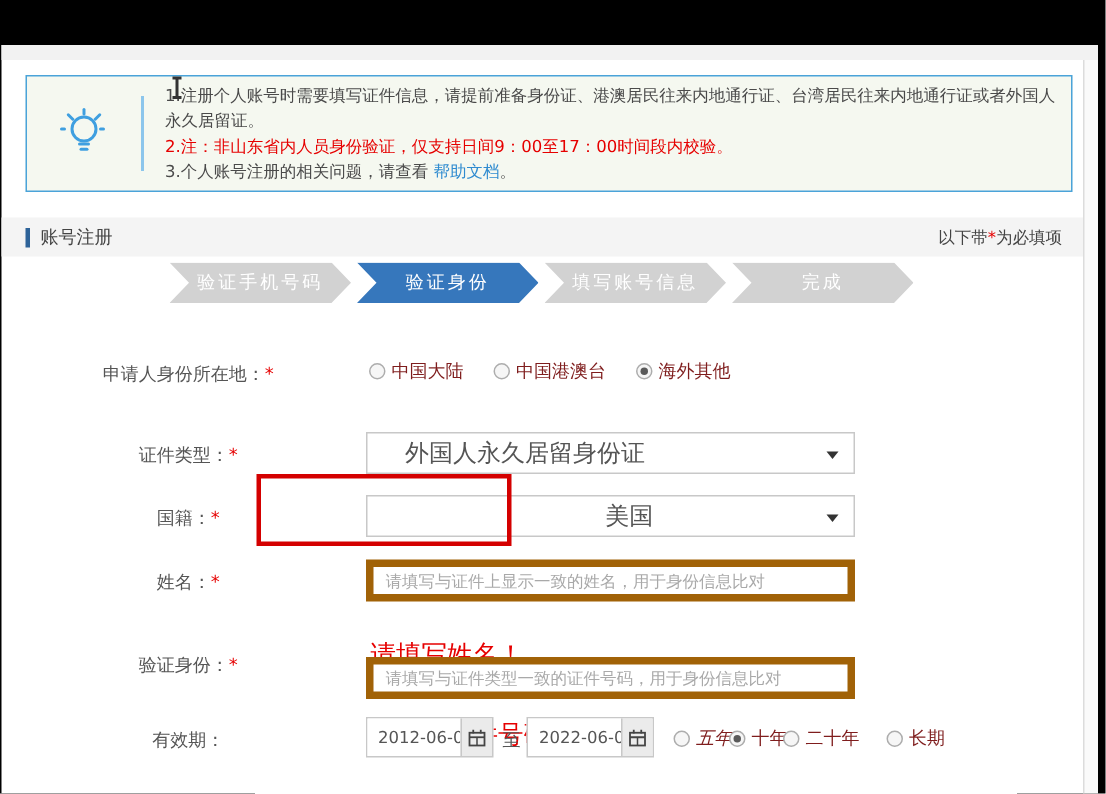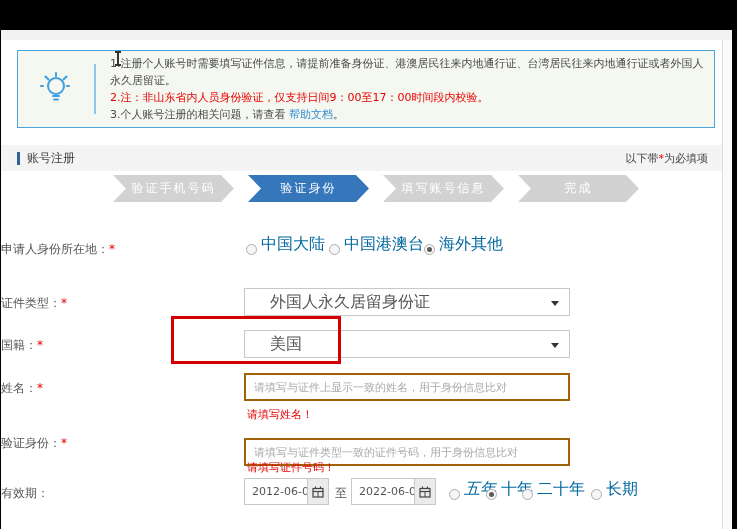--- a/index.html
+++ b/index.html
@@ -26,43 +26,43 @@
 
   
   .sec-header { position:absolute; left:0; top:115px; width:721px; height:26px; background:#f4f4f4;
                 display:flex; align-items:center; }
   .sec-bar { width:3px; height:13px; background:#2e6399; margin-left:16px; }
   .sec-title { font-size:12px; color:#444; margin-left:7px; }
   .sec-note { position:absolute; right:14px; font-size:11px; color:#444; }
   .red-star { color:#e60000; }
 
   
-  .steps { position:absolute; left:112px; top:145px; display:flex; gap:14px; }
+  .steps { position:absolute; left:112px; top:145px; display:flex; gap:4px; }
   .step { width:121px; height:27px; line-height:27px; text-align:center; color:#fff;
           font-size:12px; letter-spacing:2px; background:#d2d2d2;
           clip-path: polygon(0 0, calc(100% - 13px) 0, 100% 50%, calc(100% - 13px) 100%, 0 100%, 13px 50%); }
   .step.active { background:#3677bc; }
 
   
-  .flabel { position:absolute; left:0; width:238px; text-align:left; font-size:12px; color:#555; }
-  .radio-item { position:absolute; display:flex; align-items:flex-end; font-size:16px; color:#0369a1; height:16px; cursor:pointer; }
+  .flabel { position:absolute; left:0; width:238px; text-align:center; font-size:12px; color:#555;padding-left:11px; }
+  .radio-item { position:absolute; display:flex; align-items:center; font-size:12px; color:#7f1d1d; height:16px; cursor:pointer; }
   .rdot { width:11px; height:11px; border:1px solid #adadad; border-radius:50%; background:#f6f6f6;
           margin-right:4px; position:relative; flex:none; }
   .rdot.sel::after { content:""; position:absolute; left:2px; top:2px; width:5px; height:5px; border-radius:50%; background:#5a5a5a; }
 
   .selbox { position:absolute; left:243px; width:326px; height:28px; background:#fff; border:1px solid #c8c8c8;
             font-size:16px; color:#555; line-height:26px; padding-left:25px; cursor:pointer; }
   .sel-arrow { position:absolute; right:10px; top:12px; width:0; height:0;
                border-left:4px solid transparent; border-right:4px solid transparent; border-top:5px solid #333; }
 
-  .inbox { position:absolute; left:243px; width:326px; height:28px; border:2px solid #a16207; background:#fff;
+  .inbox { position:absolute; left:243px; width:326px; height:28px; border:5px solid #a16207; background:#fff;
            font-size:11px; color:#555; padding:0 8px; font-family:"DejaVu Sans","Liberation Sans",sans-serif; }
   .inbox::placeholder { color:#a9a9a9; }
 
-  .err { position:absolute; left:246px; font-size:11px; color:#e60000; }
+  .err { position:absolute; left:246px; font-size:17px; color:#e60000;margin-top:18px; }
 
   .annotation-box { position:absolute; left:170px; top:286px; width:170px; height:48px;
                     border:3px solid #d40000; z-index:5; pointer-events:none; }
 
   .datebox { position:absolute; width:85px; height:27px; border:1px solid #c8c8c8; background:#fff; display:flex; }
   .dateval { flex:1; border:0; width:56px; font-size:11px; color:#555; padding-left:7px;
              font-family:"DejaVu Sans","Liberation Sans",sans-serif; }
   .calbtn { width:21px; background:#ebebeb; border-left:1px solid #c8c8c8; display:flex;
             align-items:center; justify-content:center; cursor:pointer; flex:none; }
   .to-label { position:absolute; font-size:12px; color:#555; }
@@ -123,21 +123,21 @@
       <span>海外其他</span>
     </div>
 
   <div class="flabel" style="top:265px;"><span>证件类型：</span><span class="red-star">*</span></div>
   <div class="selbox" style="top:258px;">
     <span>外国人永久居留身份证</span>
     <span class="sel-arrow"></span>
   </div>
 
   <div class="flabel" style="top:307px;"><span>国籍：</span><span class="red-star">*</span></div>
-  <div class="selbox" style="top:300px;">
+  <div class="selbox" style="top:300px;text-align:center;">
     <span>美国</span>
     <span class="sel-arrow"></span>
   </div>
   <div class="annotation-box"></div>
 
   <div class="flabel" style="top:350px;"><span>姓名：</span><span class="red-star">*</span></div>
   <input class="inbox" style="top: 343px;" placeholder="请填写与证件上显示一致的姓名，用于身份信息比对">
   <div class="err" style="top:377px;">请填写姓名！</div>
 
   <div class="flabel" style="top:405px;"><span>验证身份：</span><span class="red-star">*</span></div>

